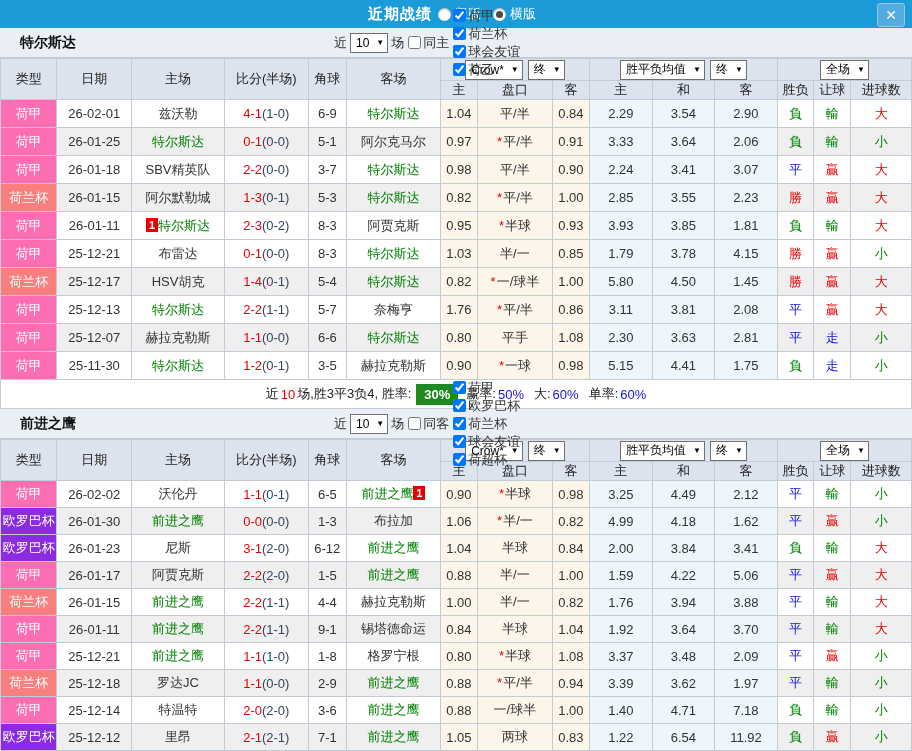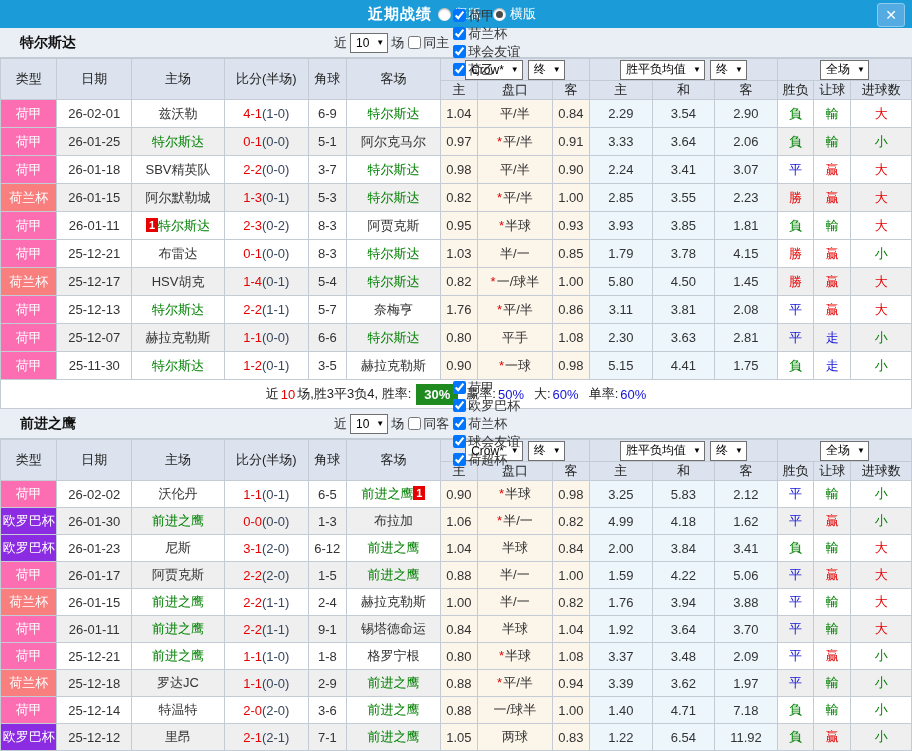--- a/index.html
+++ b/index.html
@@ -473,21 +473,21 @@
           <td class="t-league" style="background: rgb(252, 109, 178);">荷甲</td>
           <td class="t-date">26-02-02</td>
           <td class="t-team"><span>沃伦丹</span></td>
           <td class="t-score"><span class="sc">1-1</span><span class="half">(0-1)</span></td>
           <td class="t-corner">6-5</td>
           <td class="t-team"><span style="color: rgb(0, 128, 0);">前进之鹰</span><span class="badge">1</span></td>
           <td class="c-odds">0.90</td>
           <td class="c-odds"><span class="star">*</span>半球</td>
           <td class="c-odds">0.98</td>
           <td class="c-avg">3.25</td>
-          <td class="c-avg">5.83</td>
+          <td class="c-avg">4.49</td>
           <td class="c-avg">2.12</td>
           <td class="t-res" style="color: rgb(20, 20, 216);">平</td>
           <td class="t-res" style="color: rgb(0, 128, 0);">輸</td>
           <td class="t-res" style="color: rgb(0, 128, 0);">小</td>
         </tr>
         <tr class="gray">
           <td class="t-league" style="background: rgb(139, 43, 226);">欧罗巴杯</td>
           <td class="t-date">26-01-30</td>
           <td class="t-team"><span style="color: rgb(0, 128, 0);">前进之鹰</span></td>
           <td class="t-score"><span class="sc">0-0</span><span class="half">(0-0)</span></td>
@@ -535,21 +535,21 @@
           <td class="c-avg">5.06</td>
           <td class="t-res" style="color: rgb(20, 20, 216);">平</td>
           <td class="t-res" style="color: rgb(230, 0, 0);">贏</td>
           <td class="t-res" style="color: rgb(230, 0, 0);">大</td>
         </tr>
         <tr>
           <td class="t-league" style="background: rgb(249, 126, 126);">荷兰杯</td>
           <td class="t-date">26-01-15</td>
           <td class="t-team"><span style="color: rgb(0, 128, 0);">前进之鹰</span></td>
           <td class="t-score"><span class="sc">2-2</span><span class="half">(1-1)</span></td>
-          <td class="t-corner">2-4</td>
+          <td class="t-corner">4-4</td>
           <td class="t-team"><span>赫拉克勒斯</span></td>
           <td class="c-odds">1.00</td>
           <td class="c-odds">半/一</td>
           <td class="c-odds">0.82</td>
           <td class="c-avg">1.76</td>
           <td class="c-avg">3.94</td>
           <td class="c-avg">3.88</td>
           <td class="t-res" style="color: rgb(20, 20, 216);">平</td>
           <td class="t-res" style="color: rgb(0, 128, 0);">輸</td>
           <td class="t-res" style="color: rgb(230, 0, 0);">大</td>

